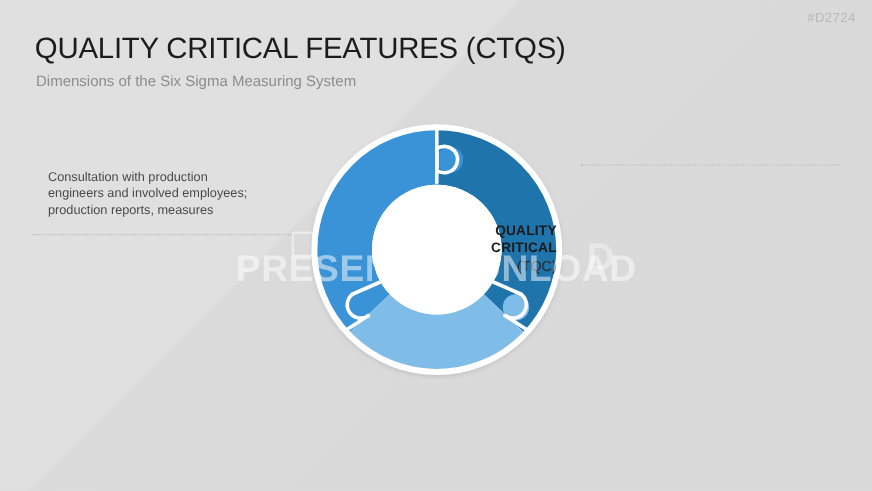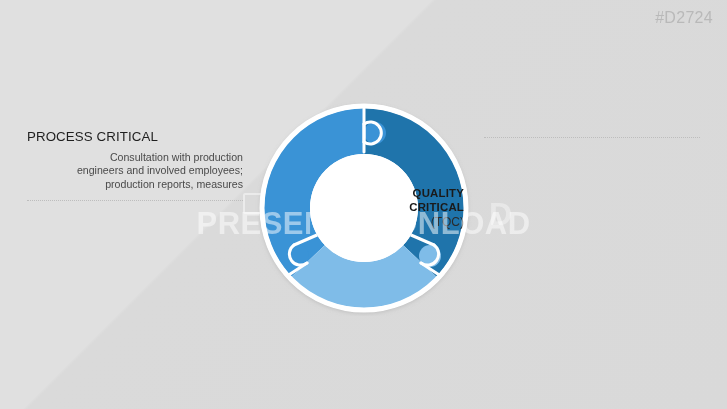--- a/index.html
+++ b/index.html
@@ -19,21 +19,21 @@
     height: 409px;
     background: linear-gradient(135deg, #e0e0e0 0%, #e0e0e0 38%, #dadada 38.4%, #d9d9d9 100%);
     overflow: hidden;
   }
 
   
   .doc-id {
     position: absolute;
     top: 9px;
     right: 14px;
-    font-size: 16px;
+    font-size: 11px;
     color: #b9b9b9;
     letter-spacing: 0.3px;
   }
 
   
   .title {
     position: absolute;
     left: 29px;
     top: 27px;
     font-size: 24.5px;
@@ -63,23 +63,22 @@
     font-size: 13.3px;
     color: #1f1f1f;
     letter-spacing: 0.1px;
     margin: 0 0 7px 0;
     font-weight: 400;
   }
   .block-body {
     font-size: 10.6px;
     color: #4a4a4a;
     line-height: 13.4px;
-    margin: 0;
+    margin: 13px;
     white-space: pre-line;
-    text-align: right;
   }
   .divider {
     margin-top: 9px;
     height: 1px;
     border-top: 1px dotted #bdbdbd;
   }
   .block-bottom .block-head { margin-bottom: 6px; }
 
   
   #wheel {
@@ -149,20 +148,22 @@
     user-select: none;
   }
 </style>
 </head>
 <body>
 
 <div id="slide">
 
   <div class="doc-id">#D2724</div>
 
+  <div class="title">QUALITY CRITICAL FEATURES (CTQS)</div>
+  <div class="subtitle">Dimensions of the Six Sigma Measuring System</div>
 
   <svg id="wheel" width="232" height="216" viewBox="0 0 232 216">
     <defs>
 
       <clipPath id="ringClip">
         <path d="M116,108 m-100,0 a100,100 0 1,0 200,0 a100,100 0 1,0 -200,0 Z
                  M116,108 m-54,0 a54,54 0 1,0 108,0 a54,54 0 1,0 -108,0 Z" clip-rule="evenodd"></path>
       </clipPath>
       <filter id="softShadow" x="-20%" y="-20%" width="140%" height="140%">
         <feDropShadow dx="0" dy="1.5" stdDeviation="2" flood-color="#8c8c8c" flood-opacity="0.35"></feDropShadow>
@@ -209,21 +210,20 @@
     <div class="ct-l1">QUALITY</div>
     <div class="ct-l2">CRITICAL</div>
     <div class="ct-l3">(TQC)</div>
   </div>
 
   <div class="wm-mark"></div>
   <div class="watermark">PRESENTATIONLOAD</div>
   <div class="wm-d">D</div>
 
   <div class="block block-left">
-    <div class="block-head">PROCESS CRITICAL</div>
     <div class="block-body">Consultation with production
 engineers and involved employees;
 production reports, measures</div>
     <div class="divider"></div>
   </div>
 
   <div class="block block-right">
     <div class="divider"></div>
   </div>
 

